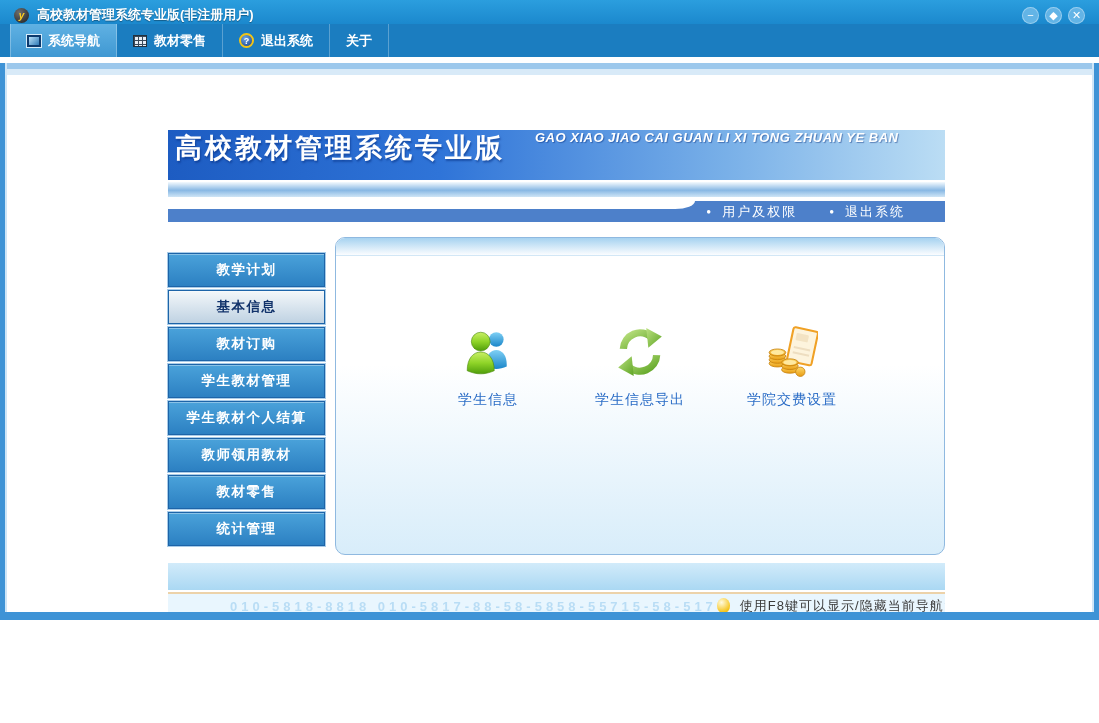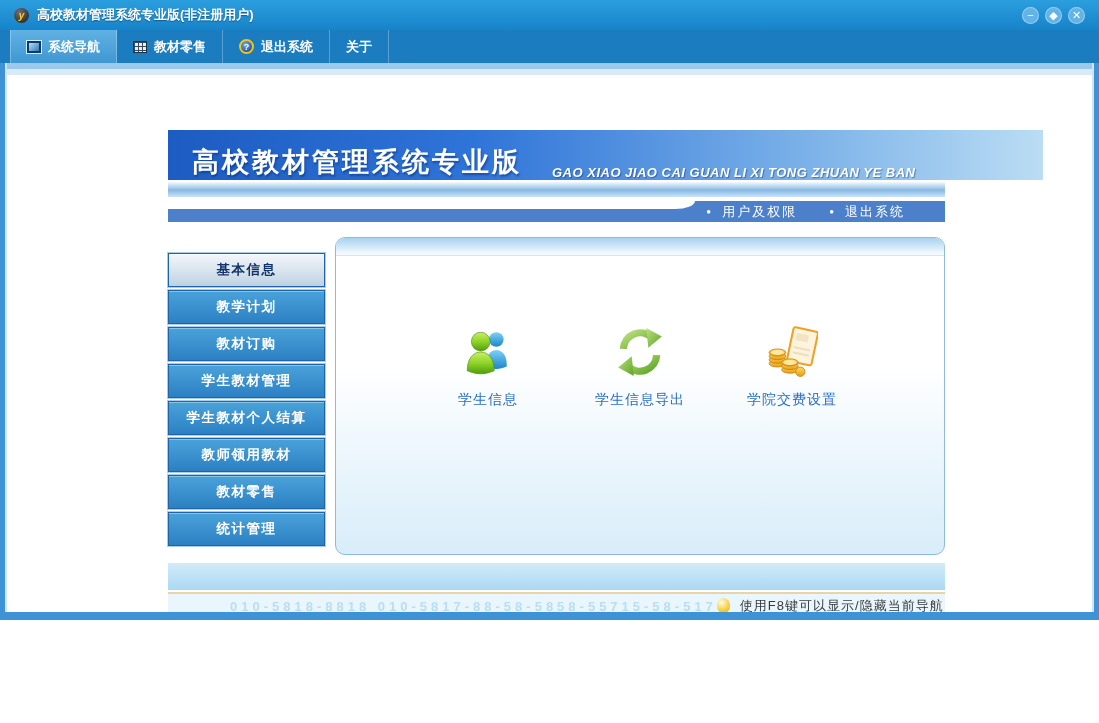--- a/index.html
+++ b/index.html
@@ -20,21 +20,21 @@
     display:flex; align-items:center; justify-content:center; margin-right:8px;
   }
   .titlebar-title { font-size:13px; font-weight:bold; text-shadow:0 1px 1px rgba(0,0,0,.35); flex:1; }
   .win-controls { display:flex; gap:6px; }
   .win-btn {
     width:17px; height:17px; border-radius:50%; background:#63b4e6;
     color:#fff; font-size:11px; line-height:16px; text-align:center;
     box-shadow:inset 0 0 0 1px rgba(255,255,255,.35);
   }
   .tabbar {
-    position:absolute; left:0; top:30px; width:1099px; height:33px;
+    position:absolute; left:0; top:24px; width:1099px; height:33px;
     background:#1b7dc0; display:flex; align-items:stretch; padding-left:10px;
   }
   .tab {
     display:flex; align-items:center; gap:7px; padding:0 16px;
     color:#fff; font-size:13px; font-weight:bold;
     border-right:1px solid rgba(255,255,255,.28);
   }
   .tab:first-child { border-left:1px solid rgba(255,255,255,.28); }
   .tab.selected { background:linear-gradient(#60b1e3,#3f98d2); }
   .icon-monitor {
@@ -61,23 +61,23 @@
   .win-border-left, .win-border-right {
     position:absolute; top:63px; height:549px; width:7px;
     background:linear-gradient(90deg,#3e93d6 0 5px,#cfe6f8 5px 7px);
   }
   .win-border-left { left:0; }
   .win-border-right { left:1092px; background:linear-gradient(90deg,#cfe6f8 0 2px,#3e93d6 2px 7px); }
   .bottom-border { position:absolute; left:0; top:612px; width:1099px; height:8px; background:#3e93d6; }
 
   
   .banner {
-    position:absolute; left:168px; top:130px; width:875px; height:50px;
+    position:absolute; left:168px; top:130px; width:777px; height:50px;
     background:linear-gradient(90deg,#1d5cc2 0%,#2f74d8 35%,#79b0e8 72%,#bbddf4 100%);
-    display:flex; align-items:flex-end; padding:0 24px; white-space:nowrap;
+    display:flex; align-items:flex-start; padding:0 7px; white-space:nowrap;
   }
   .banner-title {
     color:#fff; font-size:27px; font-weight:bold; letter-spacing:3px;
     text-shadow:1px 2px 2px rgba(0,40,120,.5);
   }
   .banner-sub {
     color:#fff; font-size:13px; font-weight:bold; font-style:italic;
     margin-left:30px; letter-spacing:.5px; text-shadow:1px 1px 1px rgba(0,40,120,.45);
   }
   .banner-strip {
@@ -185,22 +185,22 @@
       <span>用户及权限</span>
     </div>
     <div class="menu-item">
       <span class="menu-bullet">●</span>
       <span>退出系统</span>
     </div>
   </div>
 </div>
 
 <div class="sidebar">
+  <div class="side-btn">教学计划</div>
   <div class="side-btn selected">基本信息</div>
-  <div class="side-btn">教学计划</div>
   <div class="side-btn">教材订购</div>
   <div class="side-btn">学生教材管理</div>
   <div class="side-btn">学生教材个人结算</div>
   <div class="side-btn">教师领用教材</div>
   <div class="side-btn">教材零售</div>
   <div class="side-btn">统计管理</div>
 </div>
 
 <div class="main-panel">
   <div class="panel-header"></div>

